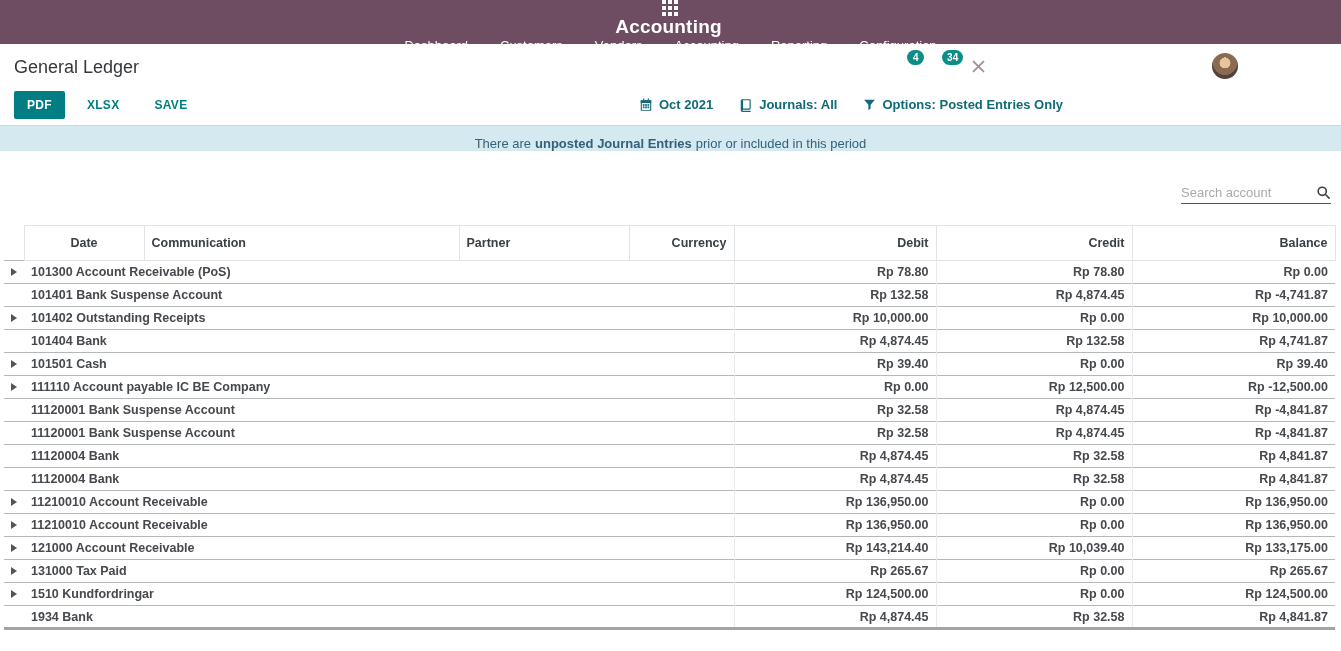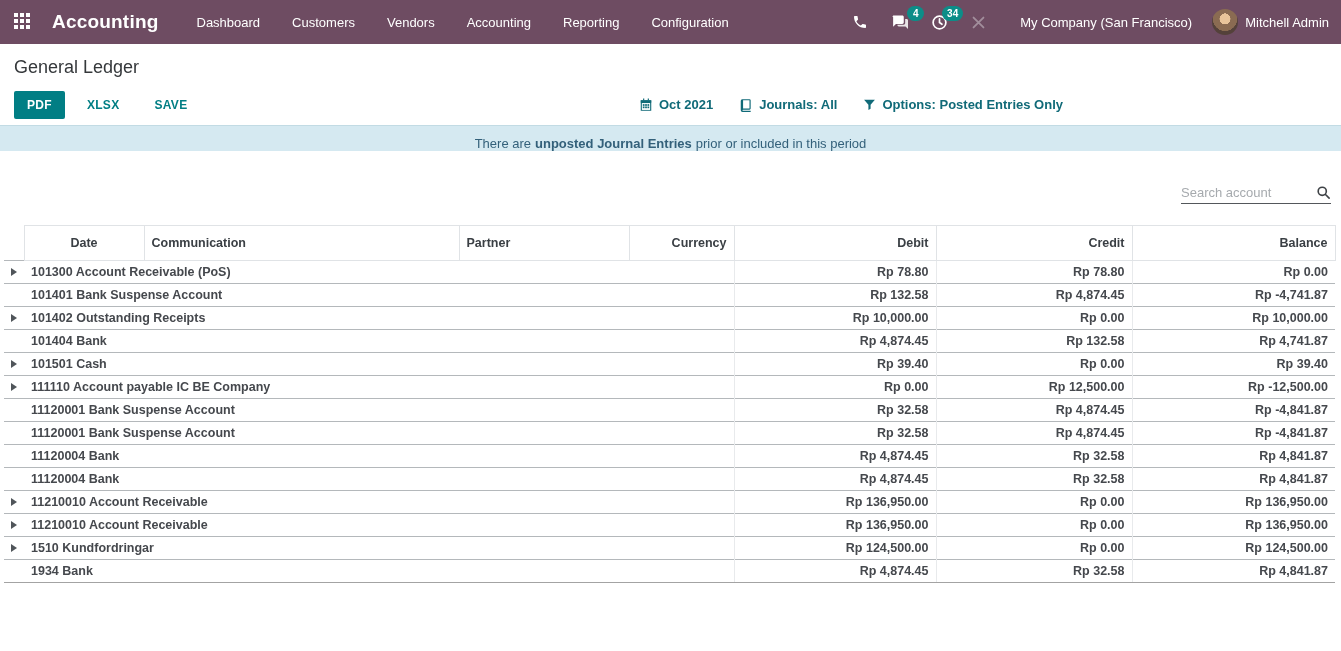--- a/index.html
+++ b/index.html
@@ -1,21 +1,21 @@
 <!DOCTYPE html>
 <html><head>
 <meta charset="utf-8">
 <style>
   * { box-sizing: border-box; margin: 0; padding: 0; }
   html,body { width:1341px; height:651px; overflow:hidden; background:#fff;
     font-family:"Liberation Sans","DejaVu Sans",sans-serif; }
 
   
   .navbar { height:44px; background:#6e4c62; display:flex; align-items:center;
-    color:#fff; padding:0 12px 0 12px; }
+    color:#fff; padding:0 12px 0 12px;flex-direction:column; }
   .apps-grid { width:18px; height:18px; display:grid;
     grid-template-columns:repeat(3,4px); grid-template-rows:repeat(3,4px);
     gap:2px; margin:0 2px 0 2px; cursor:pointer; }
   .apps-grid span { background:#fff; width:4px; height:4px; display:block; }
   .brand { font-size:19px; font-weight:700; margin:0 22px 0 18px; letter-spacing:.2px; }
   .nav-menu { display:flex; align-items:center; height:100%; }
   .nav-item { font-size:13px; padding:0 16px; height:100%; display:flex;
     align-items:center; cursor:pointer; white-space:nowrap; }
   .nav-right { margin-left:auto; display:flex; align-items:center; }
   .nav-icon { position:relative; padding:0 11px; display:flex; align-items:center; cursor:pointer; }
@@ -61,21 +61,21 @@
   table.ledger { border-collapse:collapse; table-layout:fixed; width:1331px;
     margin:21px 0 0 4px; font-size:12.5px; }
   .ledger th { height:22px; font-weight:700; color:#3a3f44;
     border:1px solid #e0e3e6; padding:10px 7px; background:#fff; }
   .ledger th.h-caret { border:none; }
   .ledger th.al-c { text-align:center; }
   .ledger th.al-l { text-align:left; }
   .ledger th.al-r { text-align:right; }
   .ledger td { height:23px; border-top:1px solid #b4b8bb; padding:2px 7px;
     color:#45484d; font-weight:700; }
-  .ledger tr:last-child td { border-bottom:1px solid #a3a3a3; }
+  .ledger tr:last-child td { border-bottom:3px solid #a3a3a3; }
   .c-caret { width:20px; padding:2px 0 2px 4px; }
   .caret { display:inline-block; width:0; height:0; border-left:6px solid #50555a;
     border-top:4px solid transparent; border-bottom:4px solid transparent; cursor:pointer; }
   .c-name { padding-left:12px; cursor:pointer; }
   .c-amt { text-align:right; border-left:1px solid #e8eaec; white-space:nowrap; }
 </style>
 </head>
 <body>
 
 <div class="navbar">
@@ -295,20 +295,34 @@
       </tr>
       <tr>
         <td class="c-caret"><span class="caret"></span></td>
         <td colspan="4" class="c-name">11210010 Account Receivable</td>
         <td class="c-amt">Rp 136,950.00</td>
         <td class="c-amt">Rp 0.00</td>
         <td class="c-amt">Rp 136,950.00</td>
       </tr>
       <tr>
         <td class="c-caret"><span class="caret"></span></td>
+        <td colspan="4" class="c-name">121000 Account Receivable</td>
+        <td class="c-amt">Rp 143,214.40</td>
+        <td class="c-amt">Rp 10,039.40</td>
+        <td class="c-amt">Rp 133,175.00</td>
+      </tr>
+      <tr>
+        <td class="c-caret"><span class="caret"></span></td>
+        <td colspan="4" class="c-name">131000 Tax Paid</td>
+        <td class="c-amt">Rp 265.67</td>
+        <td class="c-amt">Rp 0.00</td>
+        <td class="c-amt">Rp 265.67</td>
+      </tr>
+      <tr>
+        <td class="c-caret"><span class="caret"></span></td>
         <td colspan="4" class="c-name">1510 Kundfordringar</td>
         <td class="c-amt">Rp 124,500.00</td>
         <td class="c-amt">Rp 0.00</td>
         <td class="c-amt">Rp 124,500.00</td>
       </tr>
       <tr>
         <td class="c-caret"></td>
         <td colspan="4" class="c-name">1934 Bank</td>
         <td class="c-amt">Rp 4,874.45</td>
         <td class="c-amt">Rp 32.58</td>

